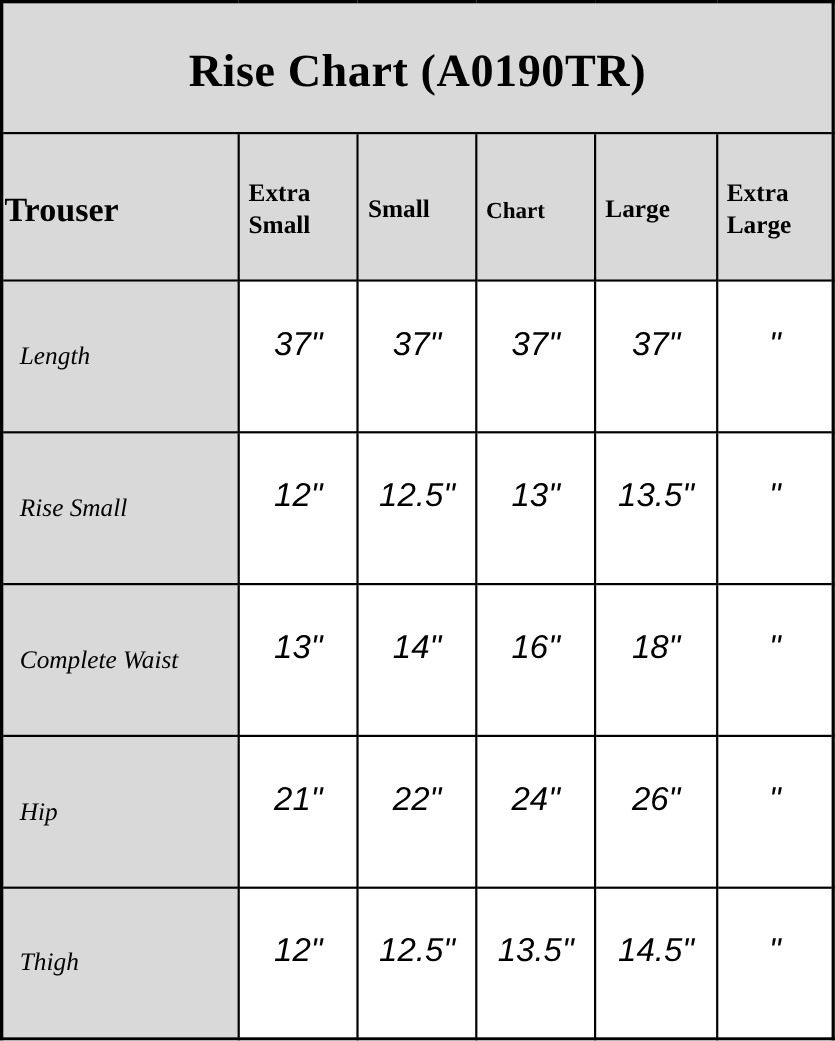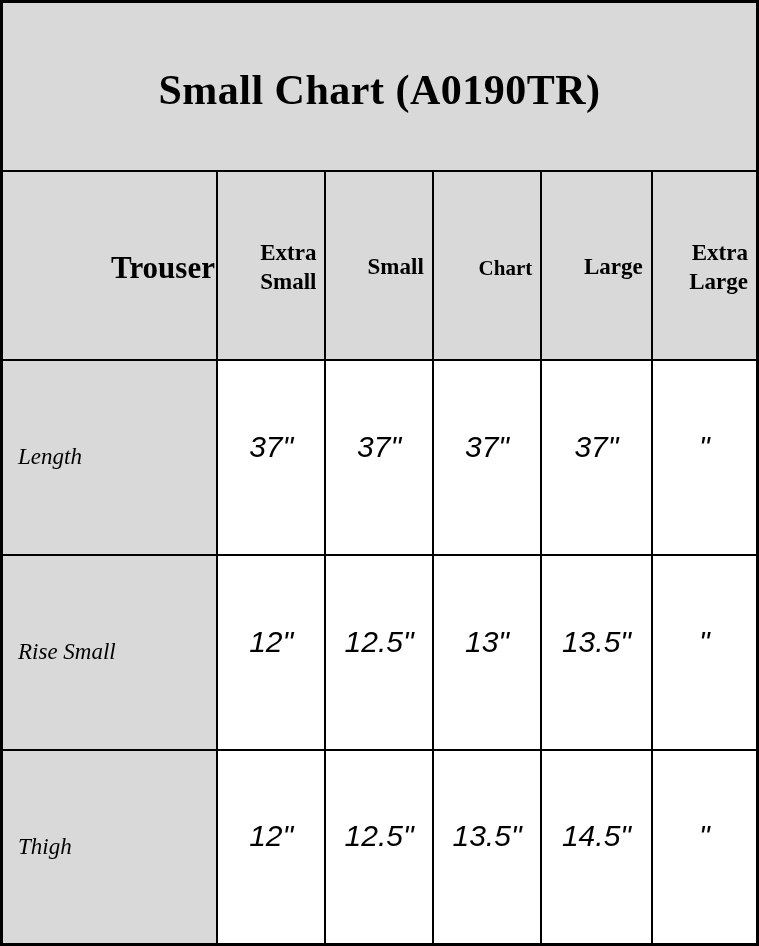--- a/index.html
+++ b/index.html
@@ -37,21 +37,21 @@
     letter-spacing: 0.5px;
   }
 
   .head-row th {
     background: #d9d9d9;
     height: 103px;
     color: #000000;
     font-family: "Liberation Serif", "DejaVu Serif", serif;
     font-weight: bold;
     vertical-align: middle;
-    text-align: right;
+    text-align: left;
     padding-top: 6px;
   }
   .corner-cell {
     font-size: 31px;
     text-align: center;
   }
   .col-head {
     font-size: 23px;
     line-height: 1.25;
     padding-left: 8px;
@@ -93,21 +93,21 @@
   <colgroup>
     <col style="width:28.5%">
     <col style="width:14.35%">
     <col style="width:14.2%">
     <col style="width:14.35%">
     <col style="width:14.6%">
     <col style="width:14.0%">
   </colgroup>
   <tbody>
     <tr>
-      <td class="title-cell" colspan="6">Small Chart (A0190TR)</td>
+      <td class="title-cell" colspan="6">Rise Chart (A0190TR)</td>
     </tr>
     <tr class="head-row">
       <th class="corner-cell">Trouser</th>
       <th class="col-head">Extra Small</th>
       <th class="col-head">Small</th>
       <th class="col-head col-medium">Chart</th>
       <th class="col-head">Large</th>
       <th class="col-head">Extra Large</th>
     </tr>
 
@@ -123,21 +123,37 @@
     <tr class="data-row">
       <td class="row-label">Rise Small</td>
       <td class="value-cell">12"</td>
       <td class="value-cell">12.5"</td>
       <td class="value-cell">13"</td>
       <td class="value-cell">13.5"</td>
       <td class="value-cell">"</td>
     </tr>
 
 
+    <tr class="data-row">
+      <td class="row-label">Complete Waist</td>
+      <td class="value-cell">13"</td>
+      <td class="value-cell">14"</td>
+      <td class="value-cell">16"</td>
+      <td class="value-cell">18"</td>
+      <td class="value-cell">"</td>
+    </tr>
 
+    <tr class="data-row">
+      <td class="row-label">Hip</td>
+      <td class="value-cell">21"</td>
+      <td class="value-cell">22"</td>
+      <td class="value-cell">24"</td>
+      <td class="value-cell">26"</td>
+      <td class="value-cell">"</td>
+    </tr>
 
     <tr class="data-row">
       <td class="row-label">Thigh</td>
       <td class="value-cell">12"</td>
       <td class="value-cell">12.5"</td>
       <td class="value-cell">13.5"</td>
       <td class="value-cell">14.5"</td>
       <td class="value-cell">"</td>
     </tr>
 

